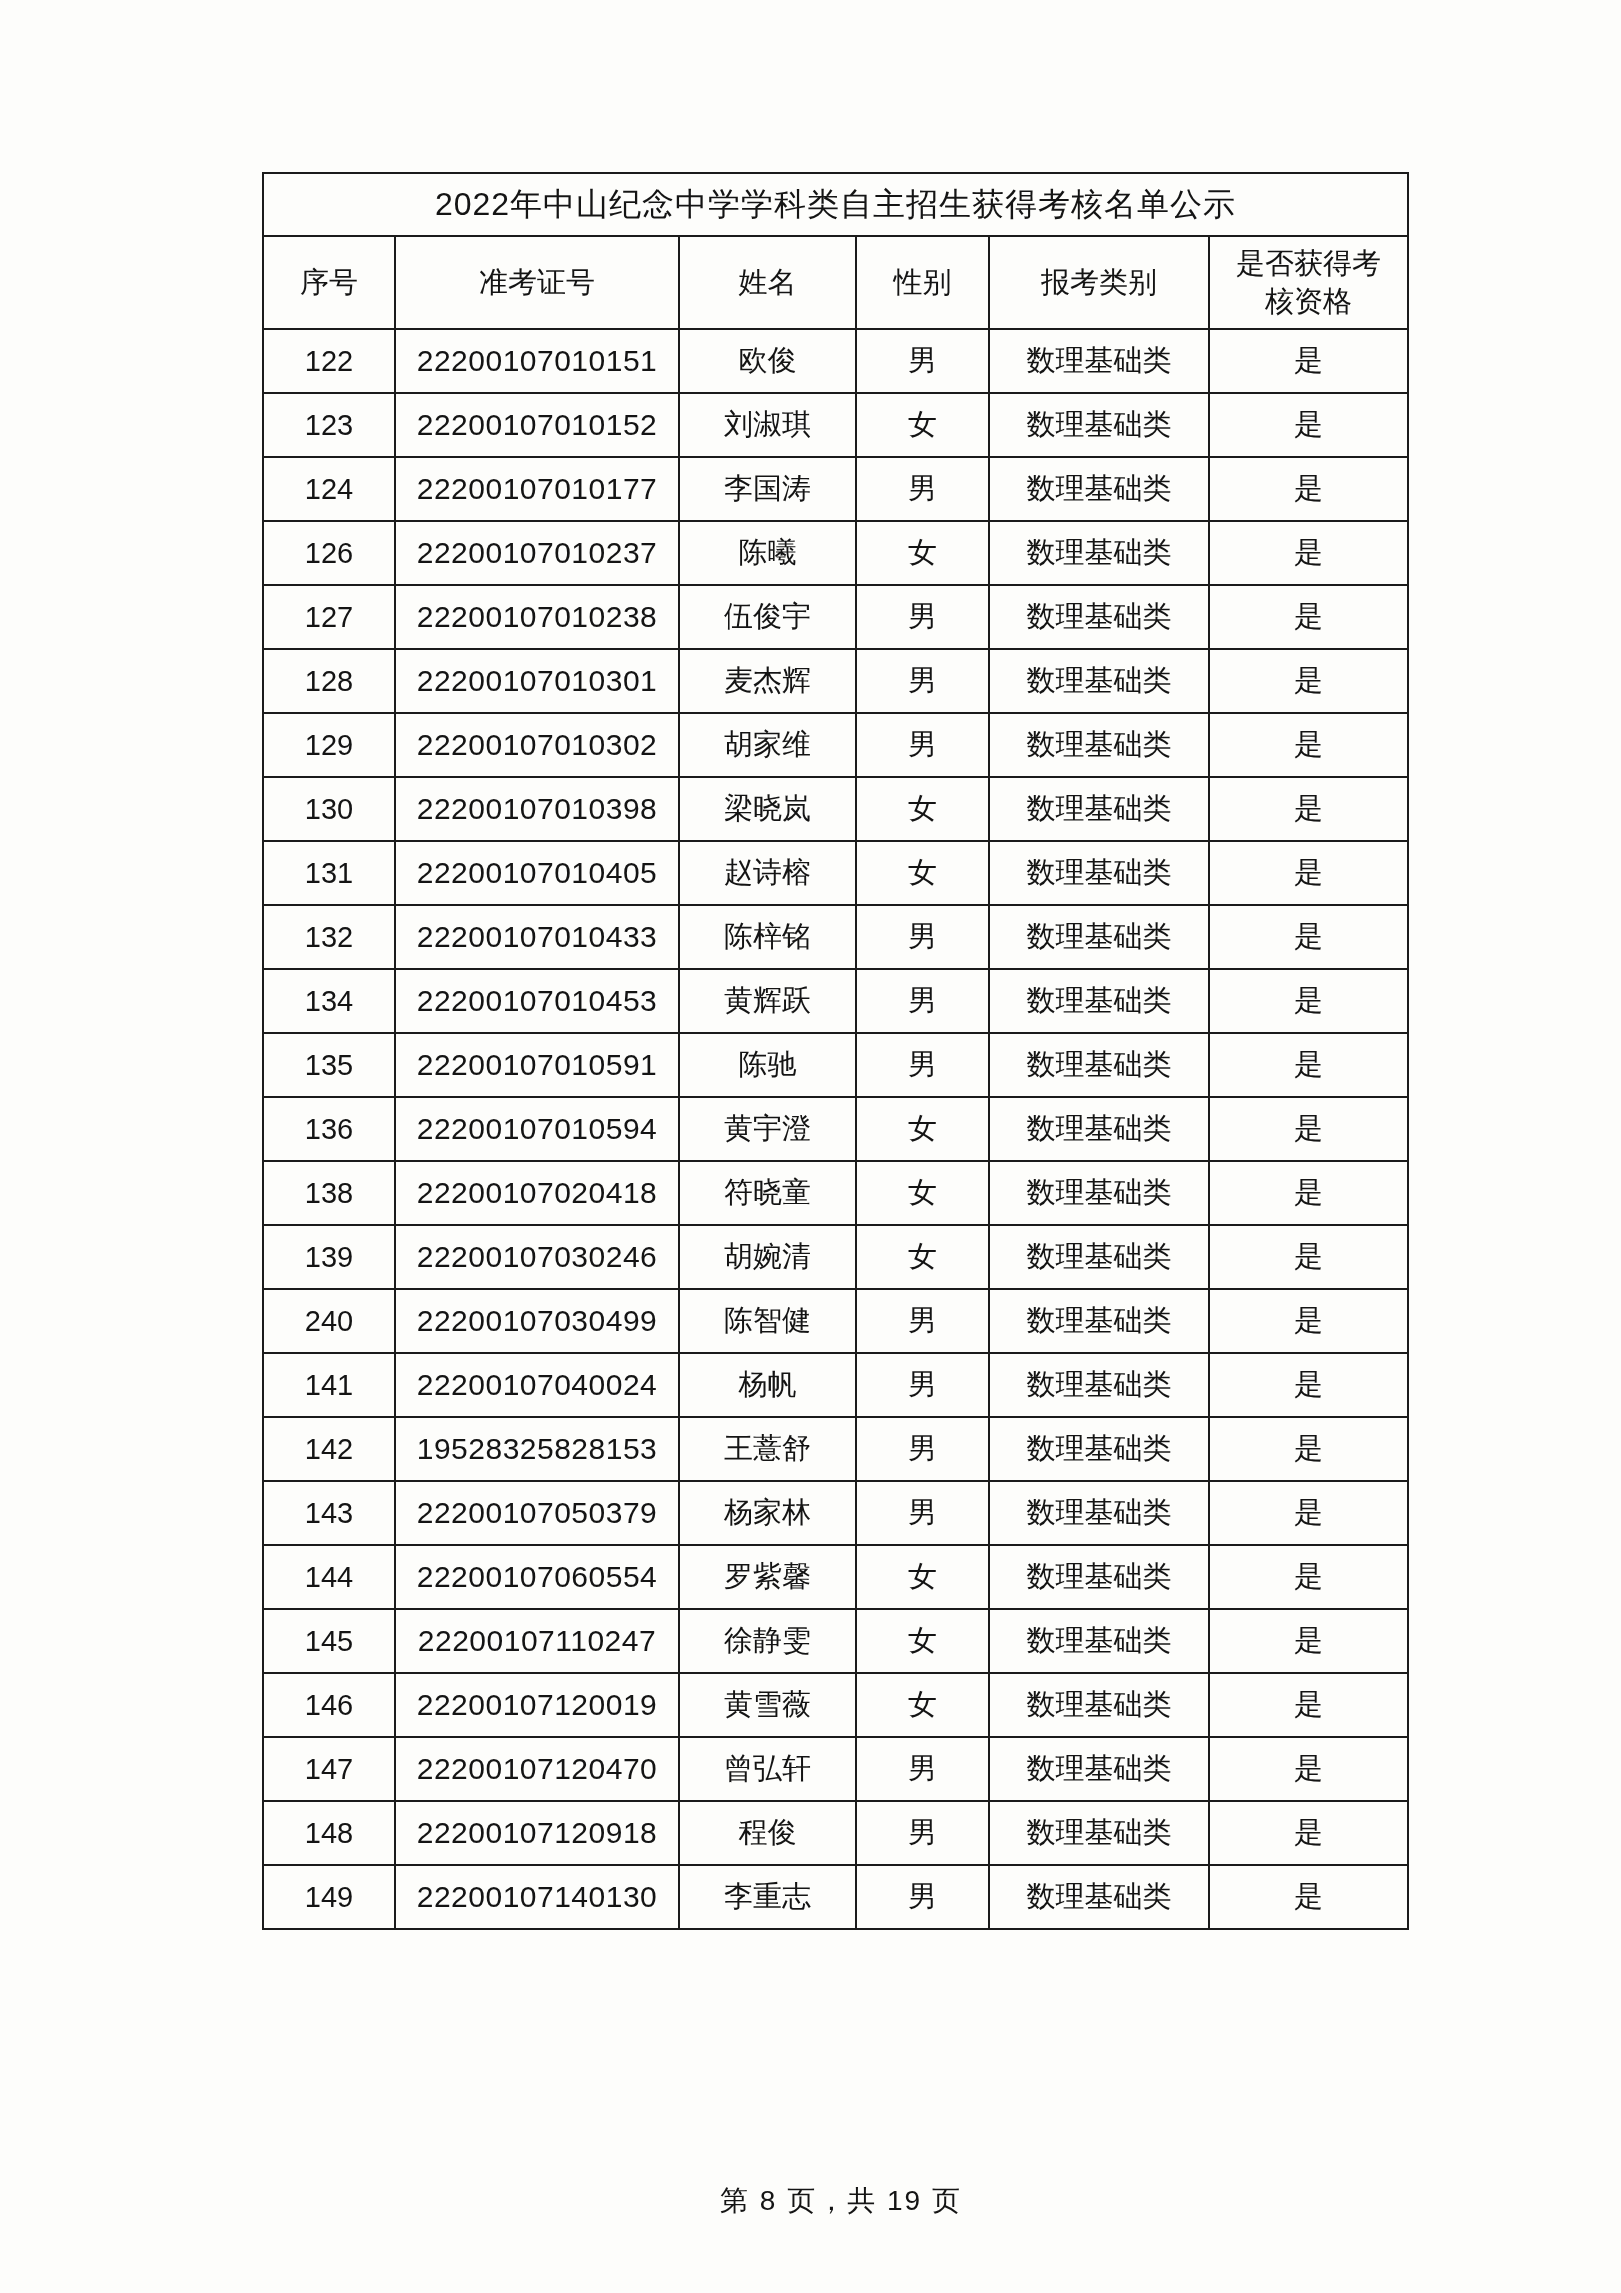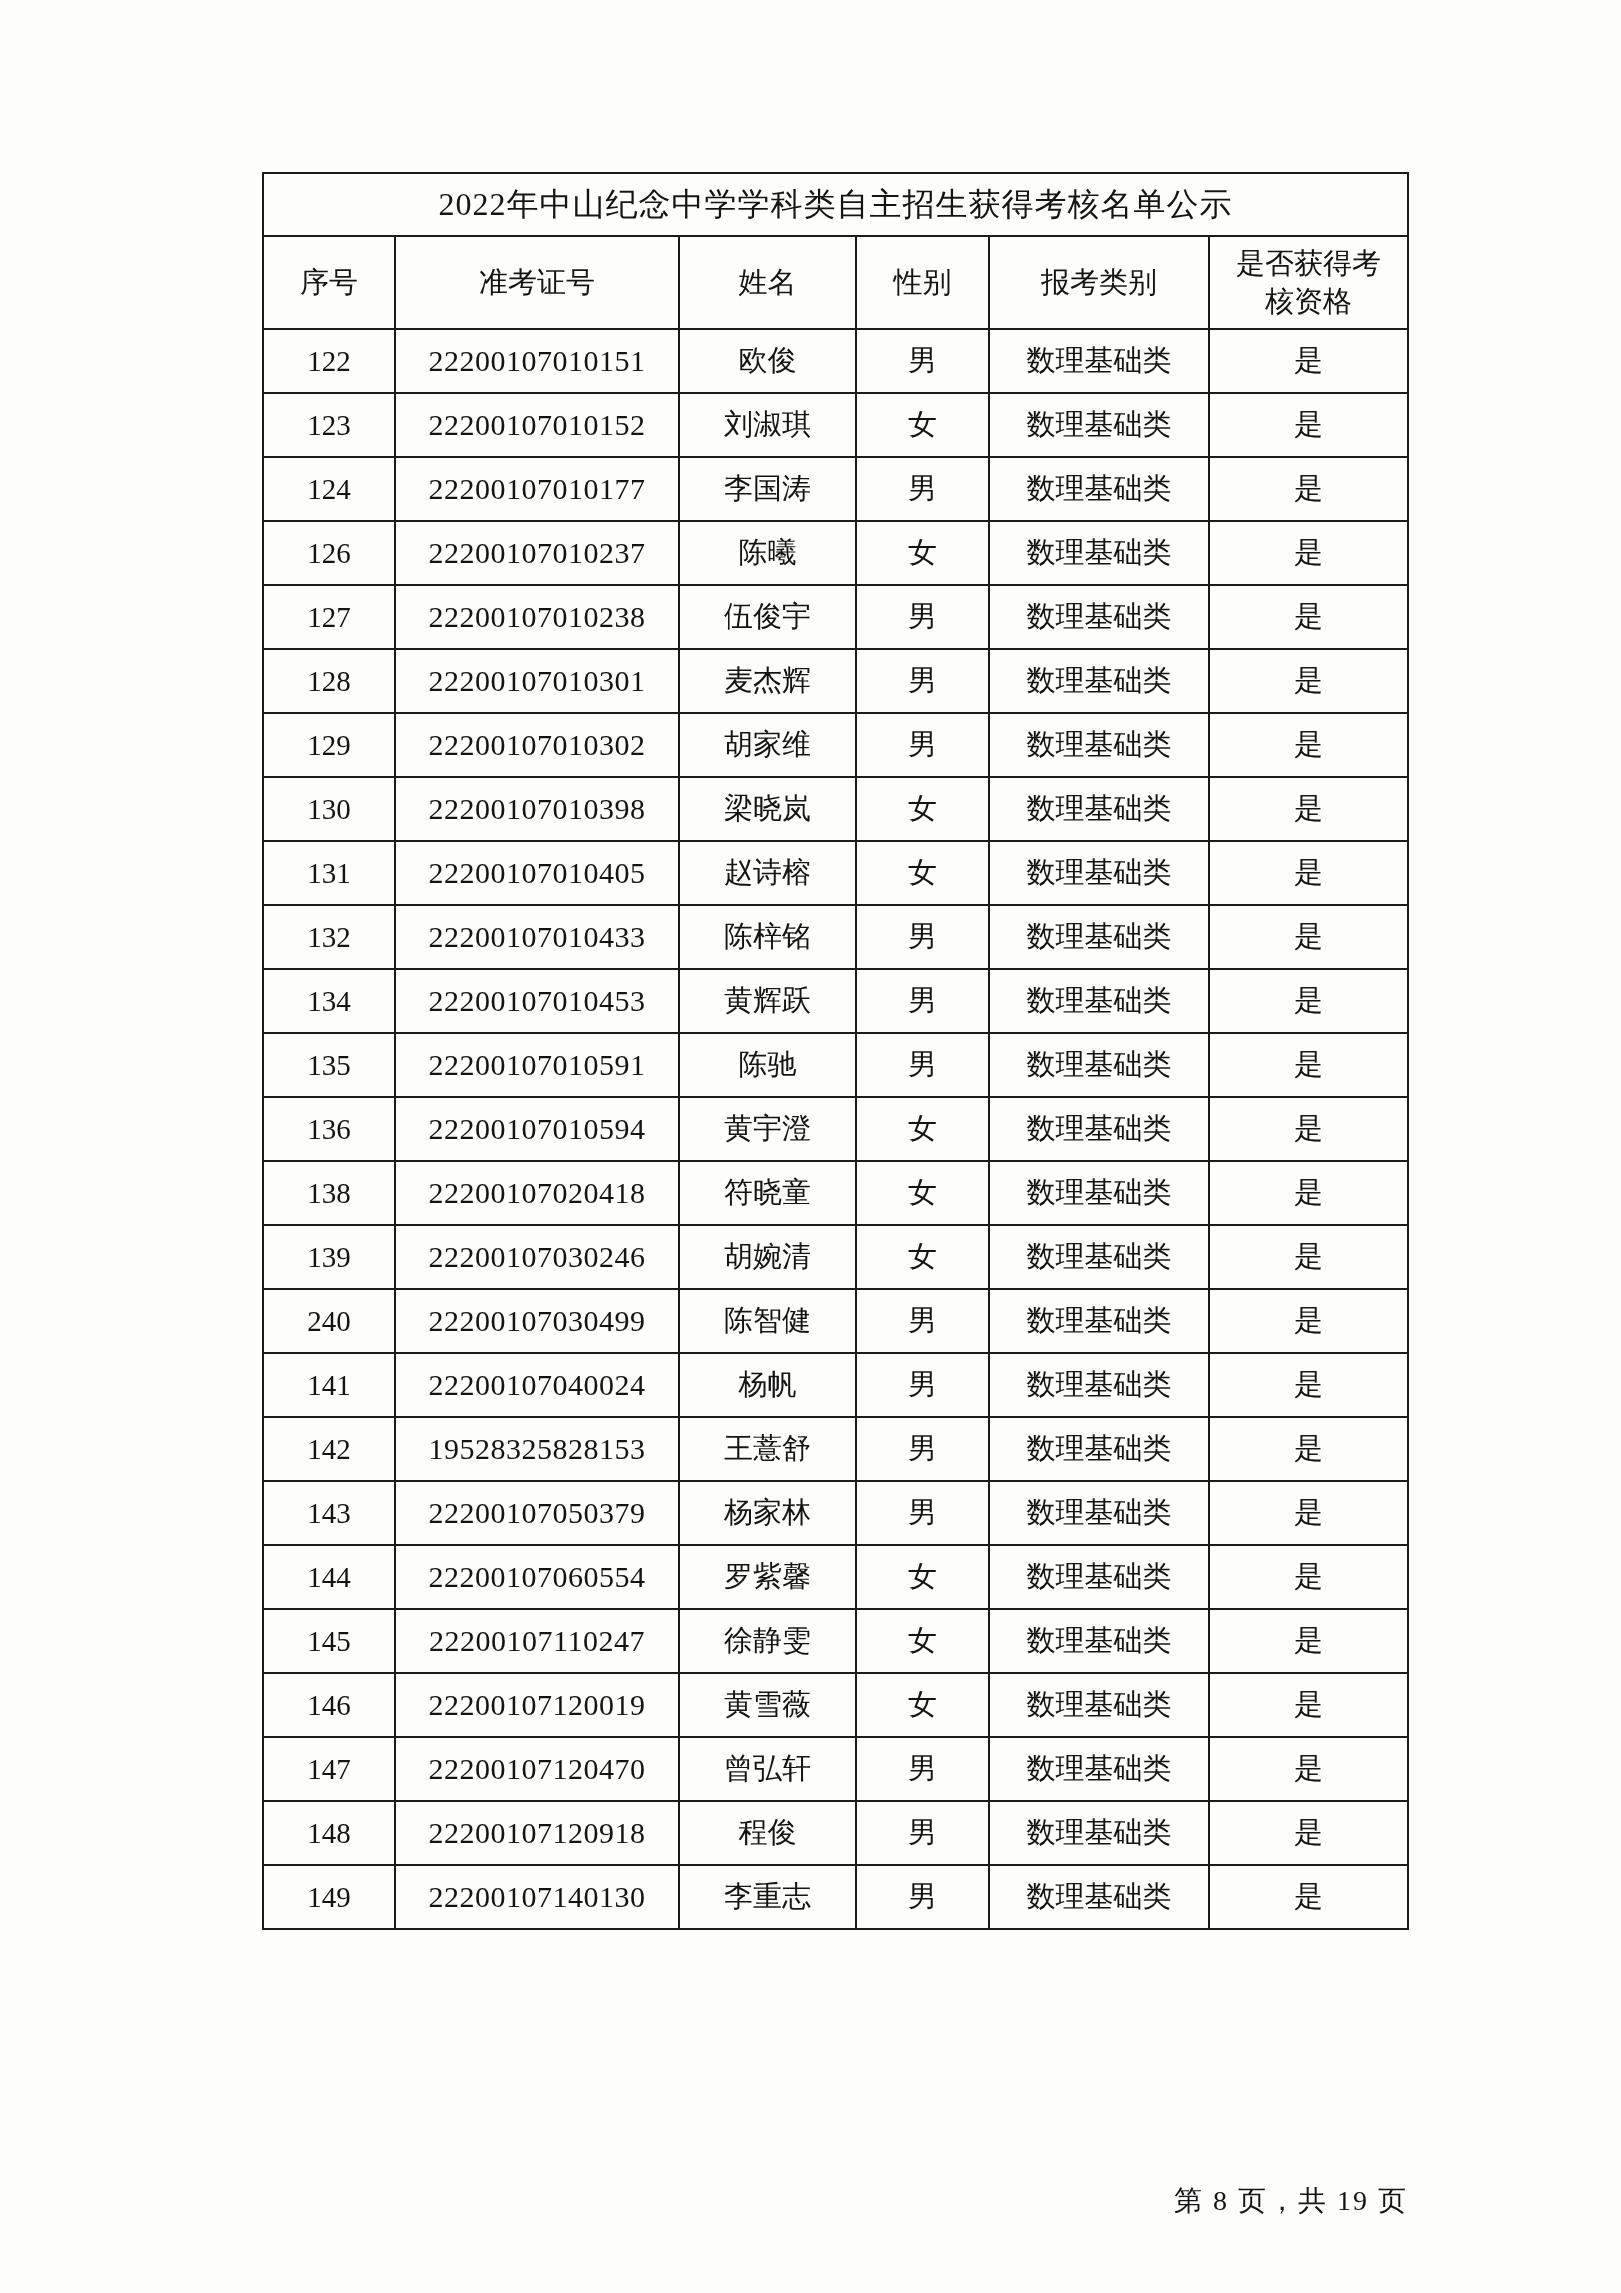--- a/index.html
+++ b/index.html
@@ -7,21 +7,21 @@
     padding: 0;
     background: #e8e8e8;
   }
   .page {
     position: relative;
     width: 1621px;
     height: 2294px;
     margin: 0 auto;
     background: #fdfdfb;
     overflow: hidden;
-    font-family: Liberation Serif, serif;
+    font-family: Liberation Sans, sans-serif;
     color: #141414;
   }
   table.roster {
     position: absolute;
     left: 262px;
     top: 172px;
     width: 1146px;
     border-collapse: collapse;
     table-layout: fixed;
     background: #fdfdfb;
@@ -51,24 +51,24 @@
     height: 62px;
     font-size: 29px;
   }
   tbody td.cell-ticket {
     font-size: 30px;
     letter-spacing: 0.5px;
     border-radius: 14px;
   }
   .footer {
     position: absolute;
-    left: 262px;
+    left: 268px;
     top: 2182px;
     width: 1146px;
-    text-align: right;
+    text-align: center;
     font-size: 28px;
     letter-spacing: 2px;
   }
 </style>
 </head>
 <body>
 
 <div class="page">
 
   <table class="roster">

